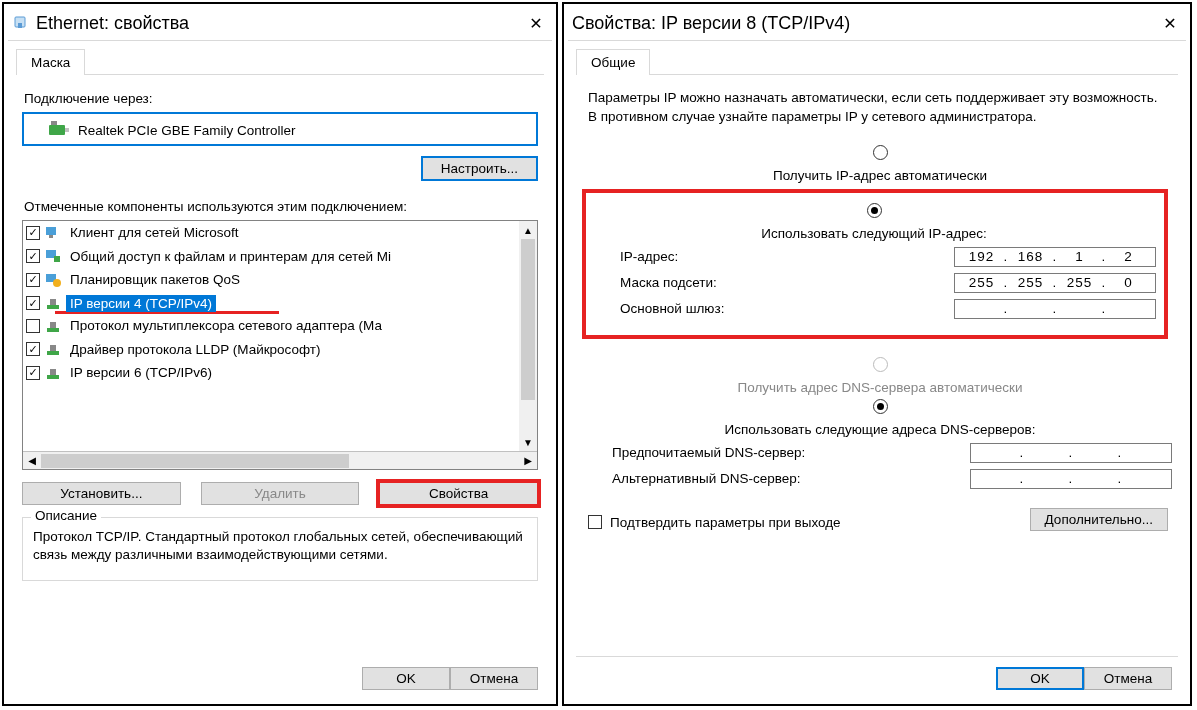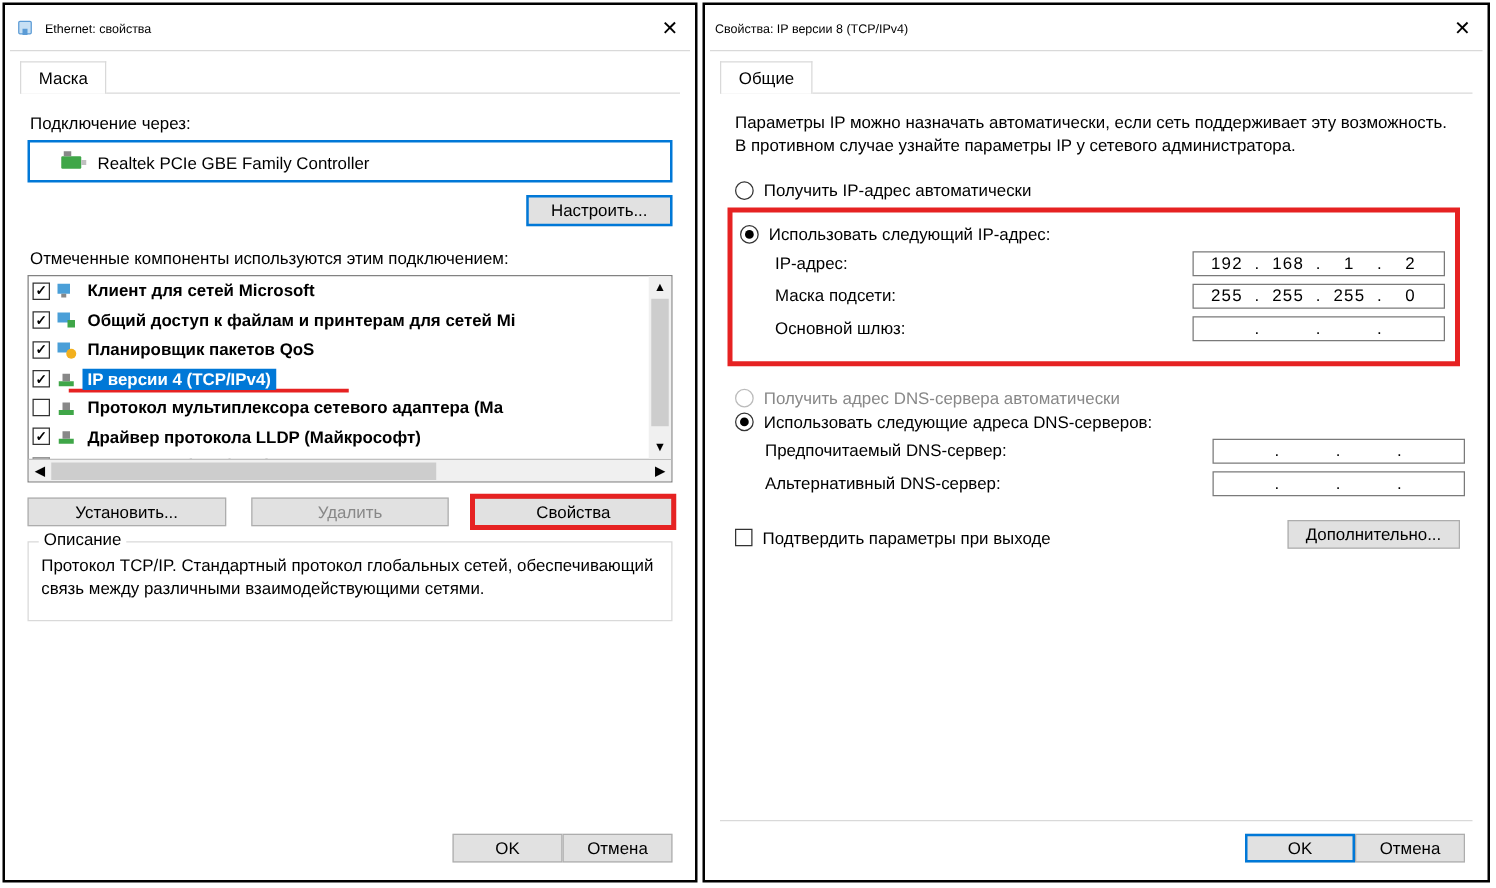--- a/index.html
+++ b/index.html
@@ -2,37 +2,37 @@
 <html><head>
 <meta charset="utf-8">
 <style>
 * { box-sizing: border-box; margin: 0; padding: 0; }
 body { font-family: 'Segoe UI', Tahoma, sans-serif; font-size: 13.5px; background: #fff; color: #000; display: flex; gap: 4px; padding: 2px; }
 .dialog { border: 2px solid #000; background: #fff; display: flex; flex-direction: column; }
 .dialog-left { width: 556px; height: 704px; }
 .dialog-right { width: 630px; height: 704px; }
 .titlebar { display: flex; align-items: center; padding: 6px 8px 4px 8px; height: 36px; }
 .titlebar-icon { width: 16px; height: 16px; margin-right: 8px; }
-.titlebar-title { flex: 1; font-size: 10px; }
+.titlebar-title { flex: 1; font-size: 18px; }
 .close-btn { width: 24px; height: 24px; display: flex; align-items: center; justify-content: center; cursor: pointer; font-size: 16px; }
 .titlebar-sep { border-bottom: 1px solid #d9d9d9; margin: 0 4px; }
 .tab-strip { padding: 8px 12px 0 12px; display: flex; }
 .tab { border: 1px solid #d9d9d9; border-bottom: none; background: #fff; padding: 5px 14px 5px 14px; font-size: 13.5px; position: relative; z-index: 2; }
 .body-area { padding: 6px 18px 10px 18px; flex: 1; display: flex; flex-direction: column; }
 .label-row { margin: 10px 0 6px 2px; }
 .adapter-box { border: 2px solid #0078d7; padding: 6px 24px; display: flex; align-items: flex-end; gap: 8px; }
 .adapter-icon { width: 22px; height: 18px; }
 .config-row { display: flex; justify-content: flex-end; margin: 10px 0 8px 0; }
 .btn { border: 1px solid #adadad; background: #e1e1e1; padding: 3px 18px; font-size: 13.5px; cursor: pointer; min-width: 88px; text-align: center; }
 .btn.wide { padding: 3px 14px; }
 .btn.disabled { color: #888; }
 .btn.highlighted { outline: 4px solid #e62222; outline-offset: -1px; }
 .btn.focus-ring { border: 2px solid #0078d7; padding: 2px 17px; }
 .config-btn { border: 2px solid #0078d7; }
-.components-box { border: 1px solid #828282; height: 166px; background: #fff; position: relative; display: flex; flex-direction: column; font-weight: bold; }
+.components-box { border: 1px solid #828282; height: 250px; background: #fff; position: relative; display: flex; flex-direction: column; }
 .components-list { overflow: hidden; flex: 1; }
 .comp-row { display: flex; align-items: center; height: 23.5px; padding-left: 3px; gap: 4px; }
 .comp-row.selected { }
 .comp-row.selected .comp-text { background: #0078d7; color: #fff; }
 .comp-text { padding: 1px 4px; white-space: nowrap; }
 .chk { width: 14px; height: 14px; border: 1px solid #333; display: inline-flex; align-items: center; justify-content: center; font-size: 11px; flex-shrink: 0; }
 .chk.on::before { content: '✓'; }
 .net-icon { width: 18px; height: 16px; flex-shrink: 0; }
 .red-underline { height: 3px; background: #e62222; margin-left: 32px; width: 224px; margin-top: -4px; }
 .hscroll { height: 18px; border-top: 1px solid #c0c0c0; background: #f0f0f0; display: flex; align-items: center; }
@@ -43,21 +43,21 @@
 .vscroll .arrow { height: 18px; display: flex; align-items: center; justify-content: center; font-size: 10px; }
 .vscroll .thumb { background: #cdcdcd; width: 14px; margin: 0 auto; flex: 0 0 70%; }
 .vscroll .track { flex: 1; }
 .action-row { display: flex; gap: 20px; margin: 12px 0 10px 0; }
 .action-row .btn { flex: 1; }
 .group-box { border: 1px solid #d9d9d9; margin-top: 2px; padding: 10px 10px 16px 10px; position: relative; }
 .group-title { position: absolute; top: -10px; left: 8px; background: #fff; padding: 0 4px; }
 .group-text { line-height: 1.35; }
 .dialog-footer { display: flex; justify-content: flex-end; gap: 0; padding: 10px 18px 14px 0; }
 .intro-text { line-height: 1.4; margin: 8px 6px 14px 6px; }
-.radio-row { display: flex; align-items: center; gap: 8px; margin: 4px 0 4px 6px; }
+.radio-row { display: flex; align-items: center; gap: 8px; margin: 4px 0 4px 6px; flex-direction: column; }
 .radio { width: 15px; height: 15px; border: 1px solid #333; border-radius: 50%; display: inline-flex; align-items: center; justify-content: center; flex-shrink: 0; }
 .radio.on::before { content: ''; width: 7px; height: 7px; background: #000; border-radius: 50%; }
 .radio.disabled { border-color: #bbb; }
 .red-box { border: 4px solid #e62222; padding: 6px 8px 10px 4px; margin: 2px 4px 6px 0px; }
 .field-row { display: flex; align-items: center; margin: 6px 0 6px 30px; }
 .field-label { flex: 1; }
 .ip-input { border: 1px solid #7a7a7a; width: 202px; height: 20px; display: flex; align-items: center; justify-content: space-evenly; font-family: 'Segoe UI', sans-serif; padding: 0 6px; letter-spacing: 1px; }
 .ip-oct { width: 34px; text-align: center; }
 .ip-dot { width: 8px; text-align: center; }
 .dns-section { margin-top: 8px; }

